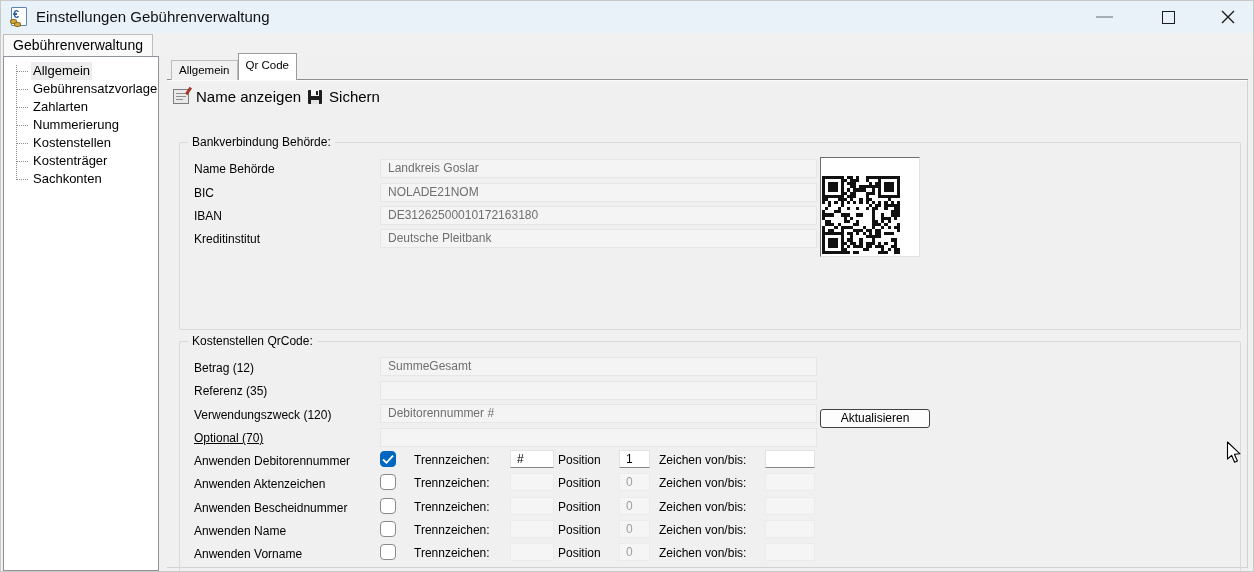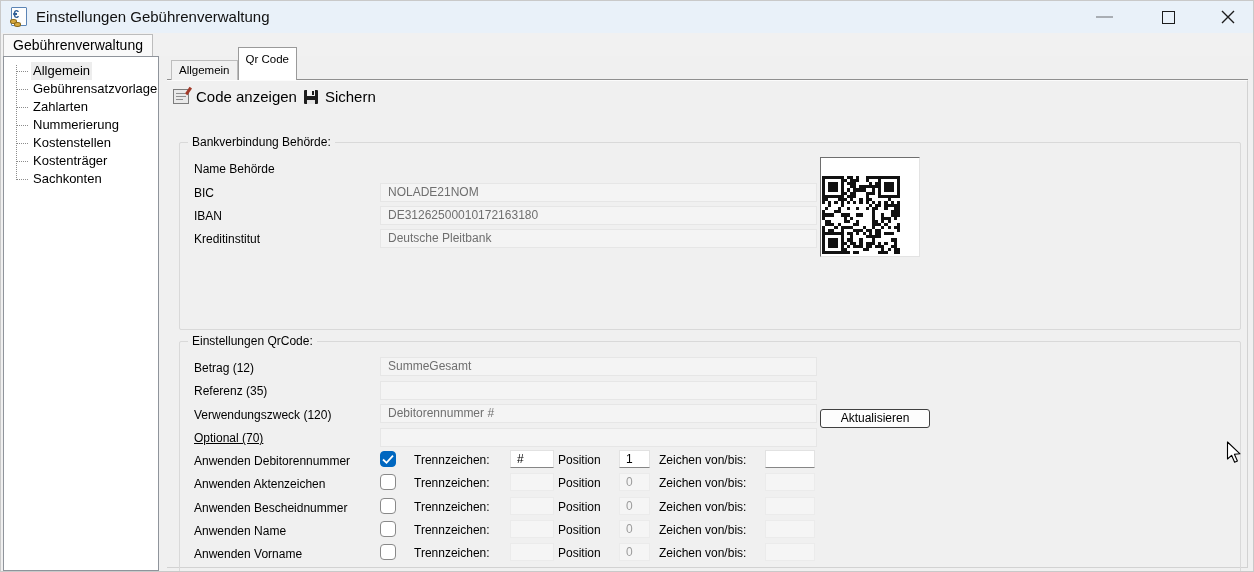--- a/index.html
+++ b/index.html
@@ -29,21 +29,21 @@
   #tree .vline { position:absolute; left:12px; top:8px; height:115px; width:0; border-left:1px dotted #8c8c8c; }
   .titem { position:absolute; left:0; width:154px; height:18px; font-size:13px; line-height:18px; white-space:nowrap; cursor:default; }
   .titem .conn { position:absolute; left:12px; top:9px; width:12px; border-top:1px dotted #8c8c8c; }
   .titem .tlabel { position:absolute; left:27px; top:0; padding:0 2px; }
   .titem.sel .tlabel { background:#ededed; }
   
   #tabctl { position:absolute; left:166px; top:56px; width:1081px; height:511px; }
   #tabs { position:absolute; left:4px; top:0; height:23px; display:flex; align-items:flex-end; }
   .itab { height:20px; padding:0 7px; background:#f1f1f1; border:1px solid #bdbdbd; border-bottom:none;
     font-size:11.5px; line-height:19px; cursor:default; }
-  .itab.sel { height:33px; background:#fff; border-color:#9a9a9a; line-height:22px; position:relative; z-index:2; }
+  .itab.sel { height:27px; background:#fff; border-color:#9a9a9a; line-height:22px; position:relative; z-index:2; }
   #tabline { position:absolute; left:0; top:22px; width:1081px; height:1px; background:#8f8f8f; }
   #page { position:absolute; left:0; top:23px; width:1081px; height:488px; background:#f0f0f0;
     border-right:1px solid #d2d2d2; border-bottom:1px solid #d2d2d2; border-top:1px solid #fbfbfb; }
   
   #toolbar { position:absolute; left:6px; top:7px; display:flex; align-items:center; column-gap:7px; font-size:15px; }
   #icon-form { position:relative; width:16px; height:15px; background:#e9e9e9; border:1px solid #7d7d7d; }
   #icon-form i { position:absolute; left:2px; height:1px; background:#8f8f8f; }
   #icon-form .l1 { top:3px; width:9px; } #icon-form .l2 { top:6px; width:10px; } #icon-form .l3 { top:9px; width:7px; }
   #icon-form .pen { position:absolute; right:-2px; top:-3px; width:3px; height:8px; background:#a33b2a; transform:rotate(35deg); }
   #icon-save { position:relative; width:14px; height:14px; background:#1e1e1e; border-radius:1px; }
@@ -156,34 +156,35 @@
 
     <div id="page">
 
       <div id="toolbar">
         <span id="icon-form">
             <i class="l1"></i>
             <i class="l2"></i>
             <i class="l3"></i>
             <span class="pen"></span>
           </span>
-        <span>Code anzeigen</span>
+        <span>Name anzeigen</span>
         <span id="icon-save">
             <span class="lab">
               <i></i>
             </span>
             <span class="foot"></span>
           </span>
         <span>Sichern</span>
       </div>
 
       <div class="group" id="grp-bank">
         <div class="gtitle">Bankverbindung Behörde:</div>
 
         <div class="flabel" style="top:18px;">Name Behörde</div>
+        <div class="dfield" style="top:16px;">Landkreis Goslar</div>
 
         <div class="flabel" style="top:42px;">BIC</div>
         <div class="dfield" style="top:40px;">NOLADE21NOM</div>
 
         <div class="flabel" style="top:65px;">IBAN</div>
         <div class="dfield" style="top:63px;">DE31262500010172163180</div>
 
         <div class="flabel" style="top:88px;">Kreditinstitut</div>
         <div class="dfield" style="top:86px;">Deutsche Pleitbank</div>
 
@@ -502,21 +503,21 @@
               <rect x="18" y="24" width="1" height="1" fill="#111"></rect>
               <rect x="19" y="24" width="1" height="1" fill="#111"></rect>
               <rect x="20" y="24" width="1" height="1" fill="#111"></rect>
               <rect x="23" y="24" width="1" height="1" fill="#111"></rect>
               <rect x="24" y="24" width="1" height="1" fill="#111"></rect>
             </svg>
         </div>
       </div>
 
       <div class="group" id="grp-qr">
-        <div class="gtitle">Einstellungen QrCode:</div>
+        <div class="gtitle">Kostenstellen QrCode:</div>
 
         <div class="flabel" style="top:18px;">Betrag (12)</div>
         <div class="dfield" style="top:15px;">SummeGesamt</div>
 
         <div class="flabel" style="top:41px;">Referenz (35)</div>
         <div class="dfield" style="top:39px;"></div>
 
         <div class="flabel" style="top:65px;">Verwendungszweck (120)</div>
         <div class="dfield" style="top:62px;">Debitorennummer #</div>
 

